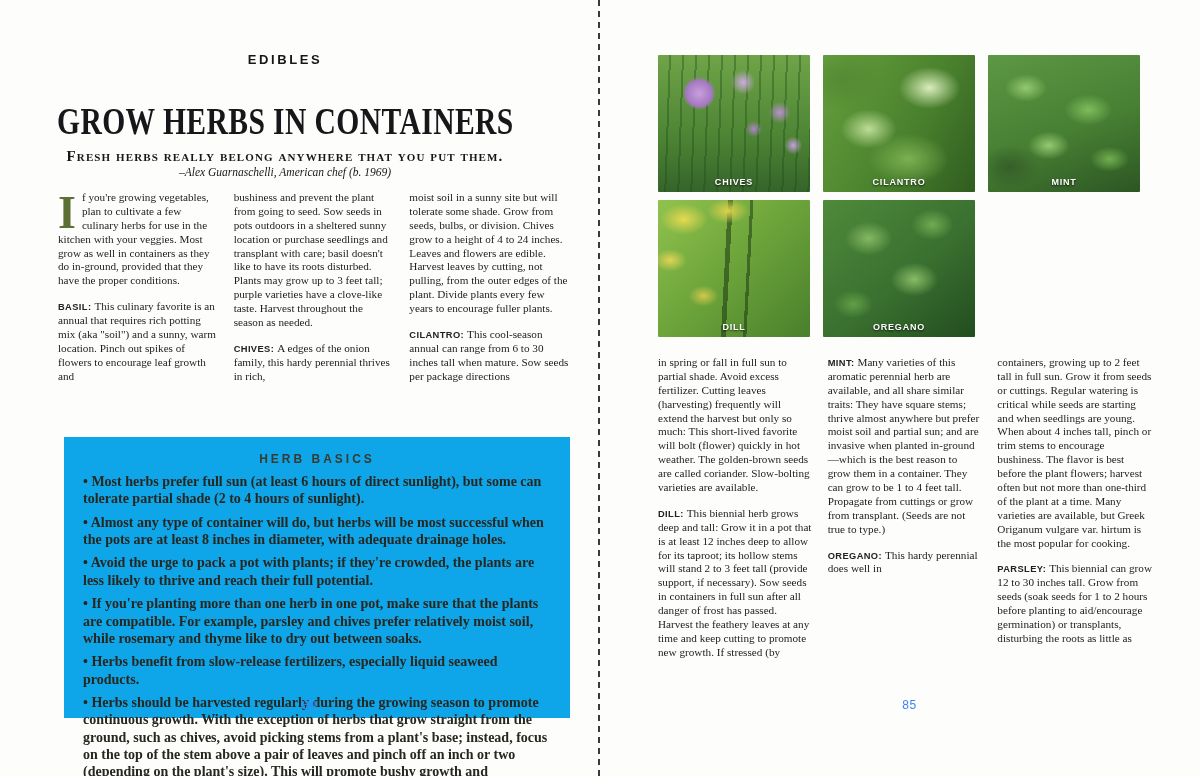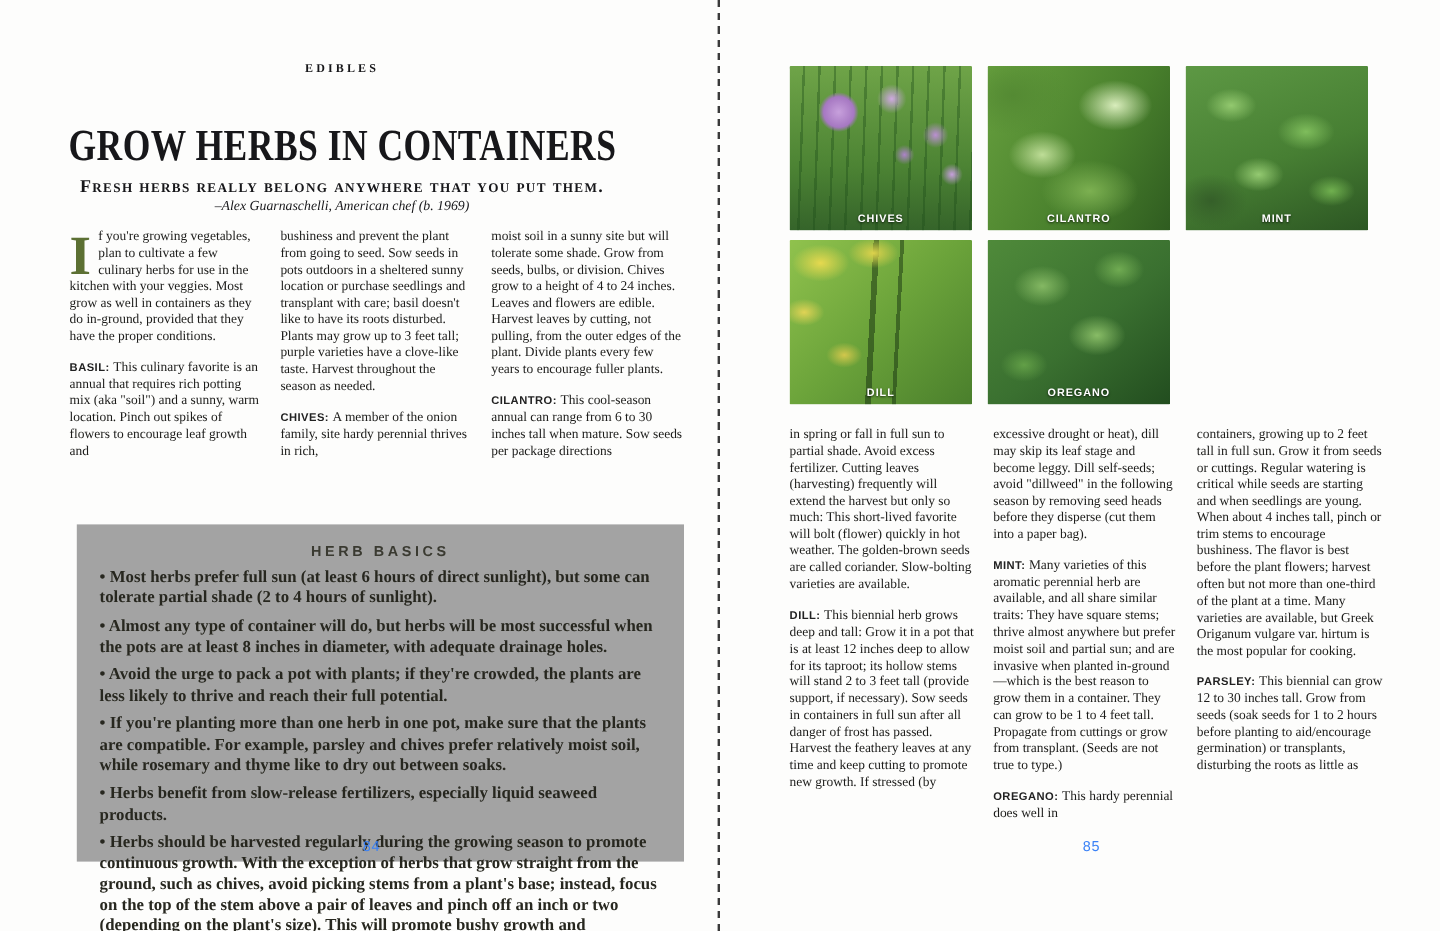--- a/index.html
+++ b/index.html
@@ -14,22 +14,22 @@
 
   
   #fold-divider {
     position:absolute; left:598px; top:0; width:2px; height:776px;
     background:repeating-linear-gradient(180deg,#3a3a3a 0 6px, transparent 6px 11px);
   }
 
   
   .kicker {
     position:absolute; top:52px; left:0; right:30px; text-align:center;
-    font-family:Liberation Serif, serif; font-weight:700;
-    font-size:10px; letter-spacing:2.6px; color:#17171a;
+    font-family:Liberation Sans, sans-serif; font-weight:700;
+    font-size:13px; letter-spacing:2.6px; color:#17171a;
   }
   .title {
     position:absolute; top:100px; left:0; right:30px; margin:0; text-align:center;
     font-family:"Liberation Serif", serif; font-weight:700;
     font-size:37px; letter-spacing:.5px; color:#17171a;
     transform:scaleX(.8); transform-origin:50% 50%;
     white-space:nowrap;
   }
   .subtitle {
     position:absolute; top:148px; left:0; right:30px; text-align:center;
@@ -56,21 +56,21 @@
   }
   .ital { }
   .dropcap {
     float:left; font-family:"Liberation Serif", serif; font-weight:700;
     font-size:46px; line-height:.82; color:#5c7033; margin:3px 6px 0 0;
   }
 
   
   #herb-basics {
     position:absolute; left:64px; top:437px; width:506px; height:281px;
-    background:#a3a3a3; box-sizing:border-box; padding:15px 19px 12px 19px;
+    background:#0ea5e9; box-sizing:border-box; padding:15px 19px 12px 19px;
   }
   .hb-title {
     text-align:center; font-family:"Liberation Sans", sans-serif; font-weight:700;
     font-size:12px; letter-spacing:3px; color:#3a3a31; margin-bottom:7px;
   }
   .hb-bullets { margin:0; padding:0; list-style:none; }
   .hb-bullets li {
     font-weight:700; font-size:14px; line-height:1.24; color:#27271f;
     margin-bottom:6px;
   }
@@ -149,21 +149,21 @@
     <div class="subtitle">Fresh herbs really belong anywhere that you put them.</div>
     <div class="attribution">–Alex Guarnaschelli, American chef (b. 1969)</div>
 
     <div class="cols" id="left-columns">
         <div class="col">
           <p class="para"><span class="dropcap">I</span><span>f you're growing vegetables, plan to cultivate a few culinary herbs for use in the kitchen with your veggies. Most grow as well in containers as they do in-ground, provided that they have the proper conditions.</span></p>
           <p class="para"><span class="entry-label">BASIL: </span><span>This culinary favorite is an annual that requires rich potting mix (aka "soil") and a sunny, warm location. Pinch out spikes of flowers to encourage leaf growth and</span></p>
         </div>
         <div class="col">
           <p class="para"><span>bushiness and prevent the plant from going to seed. Sow seeds in pots outdoors in a sheltered sunny location or purchase seedlings and transplant with care; basil doesn't like to have its roots disturbed. Plants may grow up to 3 feet tall; purple varieties have a clove-like taste. Harvest throughout the season as needed.</span></p>
-          <p class="para"><span class="entry-label">CHIVES: </span><span>A member of the onion family, site hardy perennial thrives in rich,</span></p>
+          <p class="para"><span class="entry-label">CHIVES: </span><span>A edges of the onion family, this hardy perennial thrives in rich,</span></p>
         </div>
         <div class="col">
           <p class="para"><span>moist soil in a sunny site but will tolerate some shade. Grow from seeds, bulbs, or division. Chives grow to a height of 4 to 24 inches. Leaves and flowers are edible. Harvest leaves by cutting, not pulling, from the outer edges of the plant. Divide plants every few years to encourage fuller plants.</span></p>
           <p class="para"><span class="entry-label">CILANTRO: </span><span>This cool-season annual can range from 6 to 30 inches tall when mature. Sow seeds per package directions</span></p>
         </div>
       </div>
 
     <aside id="herb-basics">
       <div class="hb-title">HERB BASICS</div>
       <ul class="hb-bullets">
@@ -198,21 +198,20 @@
         <div class="photo photo-oregano">
           <span class="photo-label">OREGANO</span>
         </div>
       </div>
     <div class="cols" id="right-columns">
         <div class="col">
           <p class="para"><span>in spring or fall in full sun to partial shade. Avoid excess fertilizer. Cutting leaves (harvesting) frequently will extend the harvest but only so much: This short-lived favorite will bolt (flower) quickly in hot weather. The golden-brown seeds are called coriander. Slow-bolting varieties are available.</span></p>
           <p class="para"><span class="entry-label">DILL: </span><span>This biennial herb grows deep and tall: Grow it in a pot that is at least 12 inches deep to allow for its taproot; its hollow stems will stand 2 to 3 feet tall (provide support, if necessary). Sow seeds in containers in full sun after all danger of frost has passed. Harvest the feathery leaves at any time and keep cutting to promote new growth. If stressed (by</span></p>
         </div>
         <div class="col">
-          <p class="para"><span>excessive drought or heat), dill may skip its leaf stage and become leggy. Dill self-seeds; avoid "dillweed" in the following season by removing seed heads before they disperse (cut them into a paper bag).</span></p>
           <p class="para"><span class="entry-label">MINT: </span><span>Many varieties of this aromatic perennial herb are available, and all share similar traits: They have square stems; thrive almost anywhere but prefer moist soil and partial sun; and are invasive when planted in-ground—which is the best reason to grow them in a container. They can grow to be 1 to 4 feet tall. Propagate from cuttings or grow from transplant. (Seeds are not true to type.)</span></p>
           <p class="para"><span class="entry-label">OREGANO: </span><span>This hardy perennial does well in</span></p>
         </div>
         <div class="col">
           <p class="para"><span>containers, growing up to 2 feet tall in full sun. Grow it from seeds or cuttings. Regular watering is critical while seeds are starting and when seedlings are young. When about 4 inches tall, pinch or trim stems to encourage bushiness. The flavor is best before the plant flowers; harvest often but not more than one-third of the plant at a time. Many varieties are available, but Greek </span><span class="ital">Origanum vulgare</span><span> var. </span><span class="ital">hirtum</span><span> is the most popular for cooking.</span></p>
           <p class="para"><span class="entry-label">PARSLEY: </span><span>This biennial can grow 12 to 30 inches tall. Grow from seeds (soak seeds for 1 to 2 hours before planting to aid/encourage germination) or transplants, disturbing the roots as little as</span></p>
         </div>
       </div>
     <div class="pagenum">85</div>
   </section>

